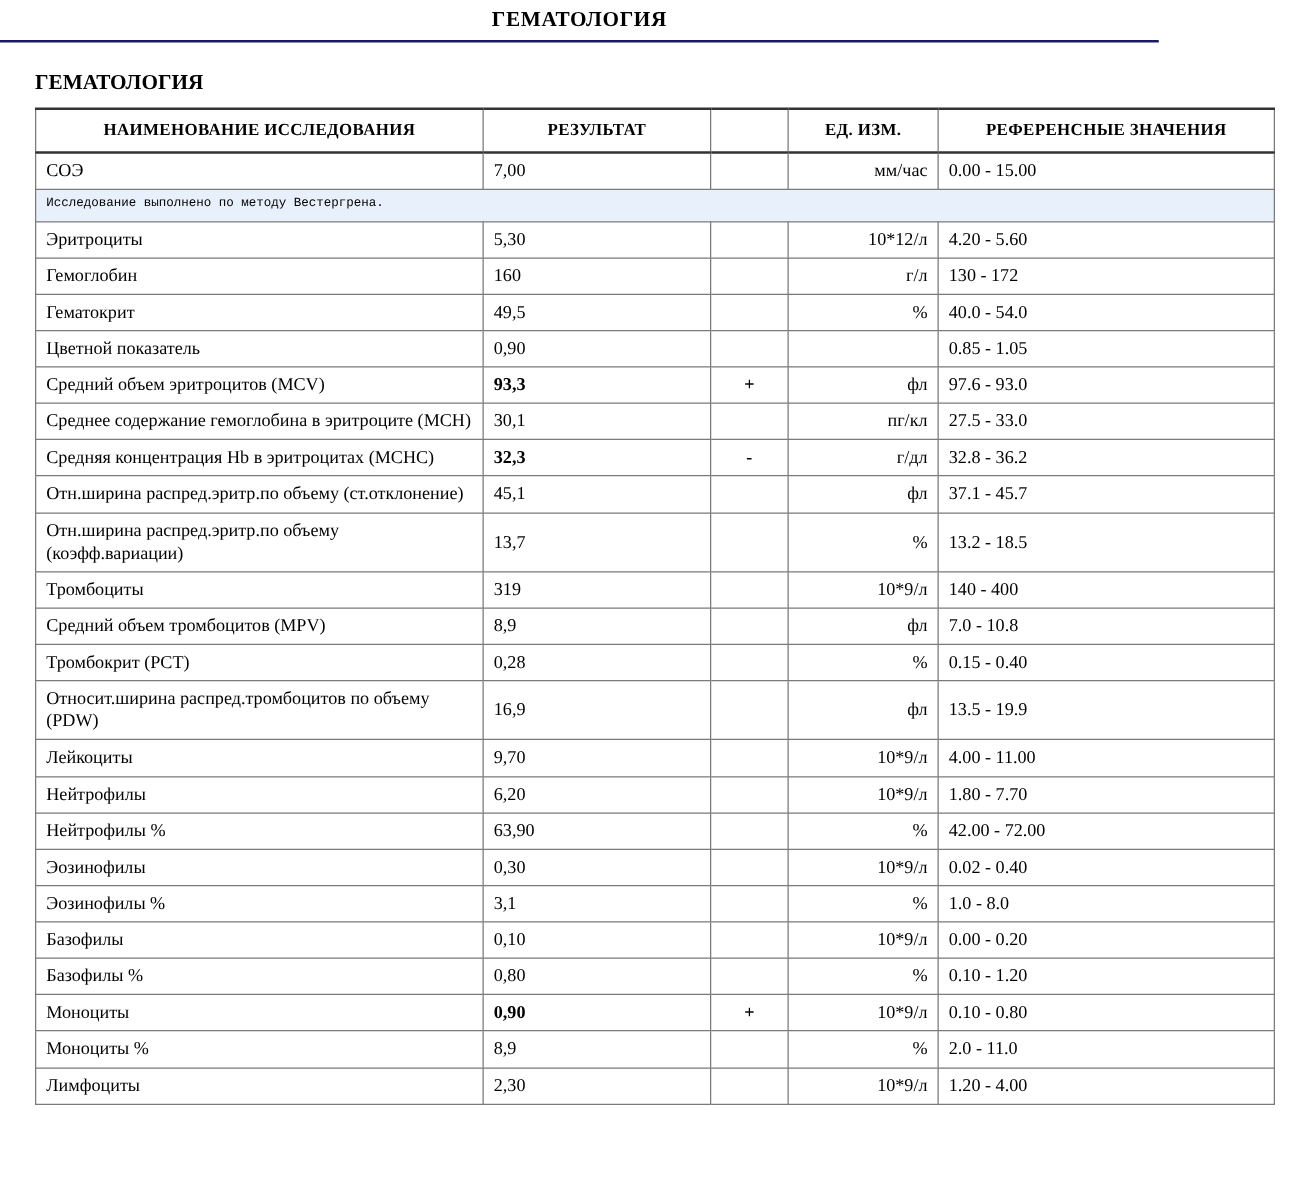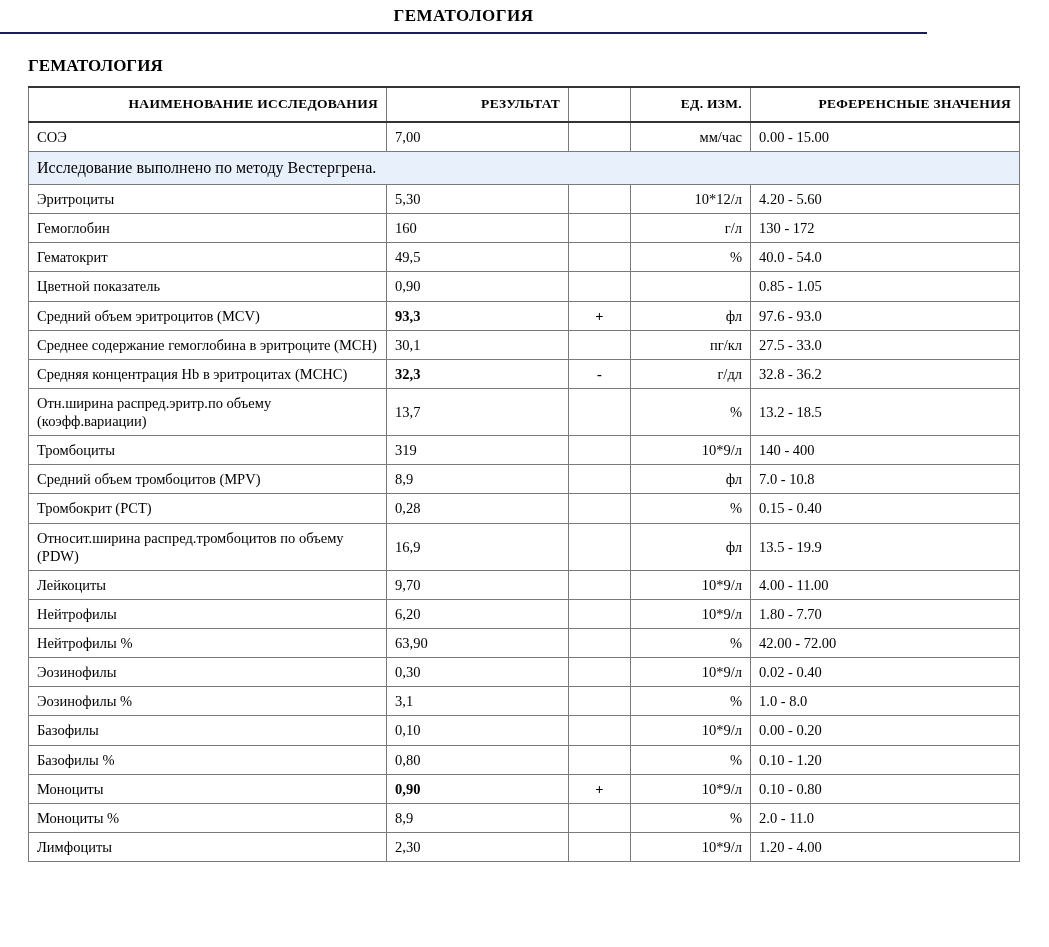--- a/index.html
+++ b/index.html
@@ -49,21 +49,21 @@
   table.results th, table.results td {
     border: 1px solid #7a7a7a;
     padding: 5px 8px;
     vertical-align: middle;
     line-height: 1.25;
   }
   table.results thead th {
     font-weight: bold;
     font-size: 13.5px;
     letter-spacing: 0.3px;
-    text-align: right;
+    text-align: center;
     padding-top: 8px;
     padding-bottom: 8px;
     border-top: 2px solid #333;
     border-bottom: 2px solid #333;
   }
   thead th.th-result { text-align: left; }
   thead th.th-flag { text-align: center; }
   thead th.th-units { text-align: left; }
   thead th.th-ref { text-align: left; }
 
@@ -76,23 +76,24 @@
   td.cell-name { text-align: left; }
   td.cell-res  { text-align: left; }
   td.cell-flag { text-align: center; }
   td.cell-unit { text-align: right; }
   td.cell-ref  { text-align: left; }
 
   td.bold { font-weight: bold; }
 
   tr.note-row td {
     background: #e8f0fb;
-    font-size: 16px;
+    font-size: 10px;
     padding-top: 6px;
     padding-bottom: 6px;
+    font-family: Liberation Mono, monospace;
   }
 </style>
 </head>
 <body>
 
 <div class="page">
 
   <div class="doc-header">ГЕМАТОЛОГИЯ</div>
   <hr class="header-rule">
 
@@ -169,20 +170,27 @@
           <td class="cell-ref">27.5 - 33.0</td>
         </tr>
         <tr>
           <td class="cell-name">Средняя концентрация Hb в эритроцитах (MCHC)</td>
           <td class="cell-res bold">32,3</td>
           <td class="cell-flag bold">-</td>
           <td class="cell-unit">г/дл</td>
           <td class="cell-ref">32.8 - 36.2</td>
         </tr>
         <tr>
+          <td class="cell-name">Отн.ширина распред.эритр.по объему (ст.отклонение)</td>
+          <td class="cell-res">45,1</td>
+          <td class="cell-flag bold"></td>
+          <td class="cell-unit">фл</td>
+          <td class="cell-ref">37.1 - 45.7</td>
+        </tr>
+        <tr>
           <td class="cell-name">Отн.ширина распред.эритр.по объему (коэфф.вариации)</td>
           <td class="cell-res">13,7</td>
           <td class="cell-flag bold"></td>
           <td class="cell-unit">%</td>
           <td class="cell-ref">13.2 - 18.5</td>
         </tr>
         <tr>
           <td class="cell-name">Тромбоциты</td>
           <td class="cell-res">319</td>
           <td class="cell-flag bold"></td>

